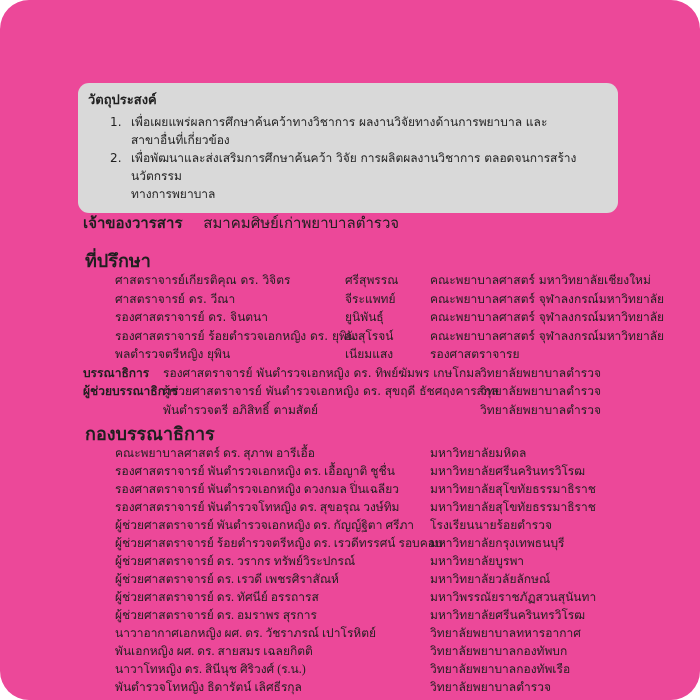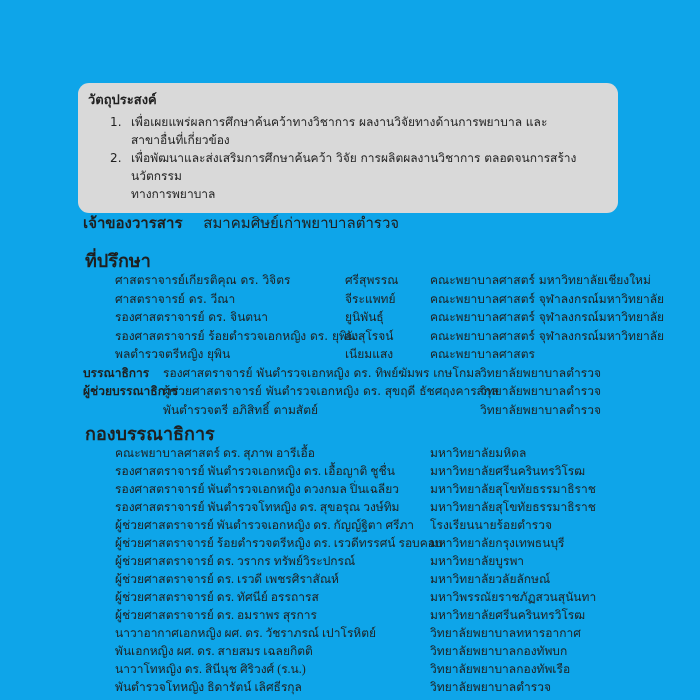--- a/index.html
+++ b/index.html
@@ -39,21 +39,21 @@
   .ed-row .c{white-space:nowrap;}
   
   .board{margin-top:6px;font-family:Liberation Serif, serif;}
   .board-rows{margin-top:1px;}
   .brd-row{display:grid;grid-template-columns:32px 315px auto;line-height:18px;}
   .brd-row .c{white-space:nowrap;}
 </style>
 </head>
 <body>
 
-<div class="page" style="background: #0ea5e9; color: rgb(31, 31, 31);">
+<div class="page" style="background: #ec4899; color: rgb(31, 31, 31); border-radius: 29px;">
 
   <div class="objectives" style="background: rgb(217, 217, 217);">
     <h1>วัตถุประสงค์</h1>
     <div>
 
         <div class="obj-item">
           <span class="obj-num">1.</span>
           <span class="obj-lines">
             <div>เพื่อเผยแพร่ผลการศึกษาค้นคว้าทางวิชาการ ผลงานวิจัยทางด้านการพยาบาล และ</div>
             <div>สาขาอื่นที่เกี่ยวข้อง</div>
@@ -105,21 +105,21 @@
           <span></span>
           <span class="c">รองศาสตราจารย์ ร้อยตำรวจเอกหญิง ดร. ยุพิน</span>
           <span class="c">อังสุโรจน์</span>
           <span class="c">คณะพยาบาลศาสตร์ จุฬาลงกรณ์มหาวิทยาลัย</span>
         </div>
 
         <div class="adv-row">
           <span></span>
           <span class="c">พลตำรวจตรีหญิง ยุพิน</span>
           <span class="c">เนียมแสง</span>
-          <span class="c">คณะพยาบาลศาสตร</span>
+          <span class="c">รองศาสตราจารย</span>
         </div>
       </div>
 
     <div class="ed-row">
       <span class="lbl">บรรณาธิการ</span>
       <span class="c">รองศาสตราจารย์ พันตำรวจเอกหญิง ดร. ทิพย์ฆัมพร  เกษโกมล</span>
       <span class="c">วิทยาลัยพยาบาลตำรวจ</span>
     </div>
 
     <div>

